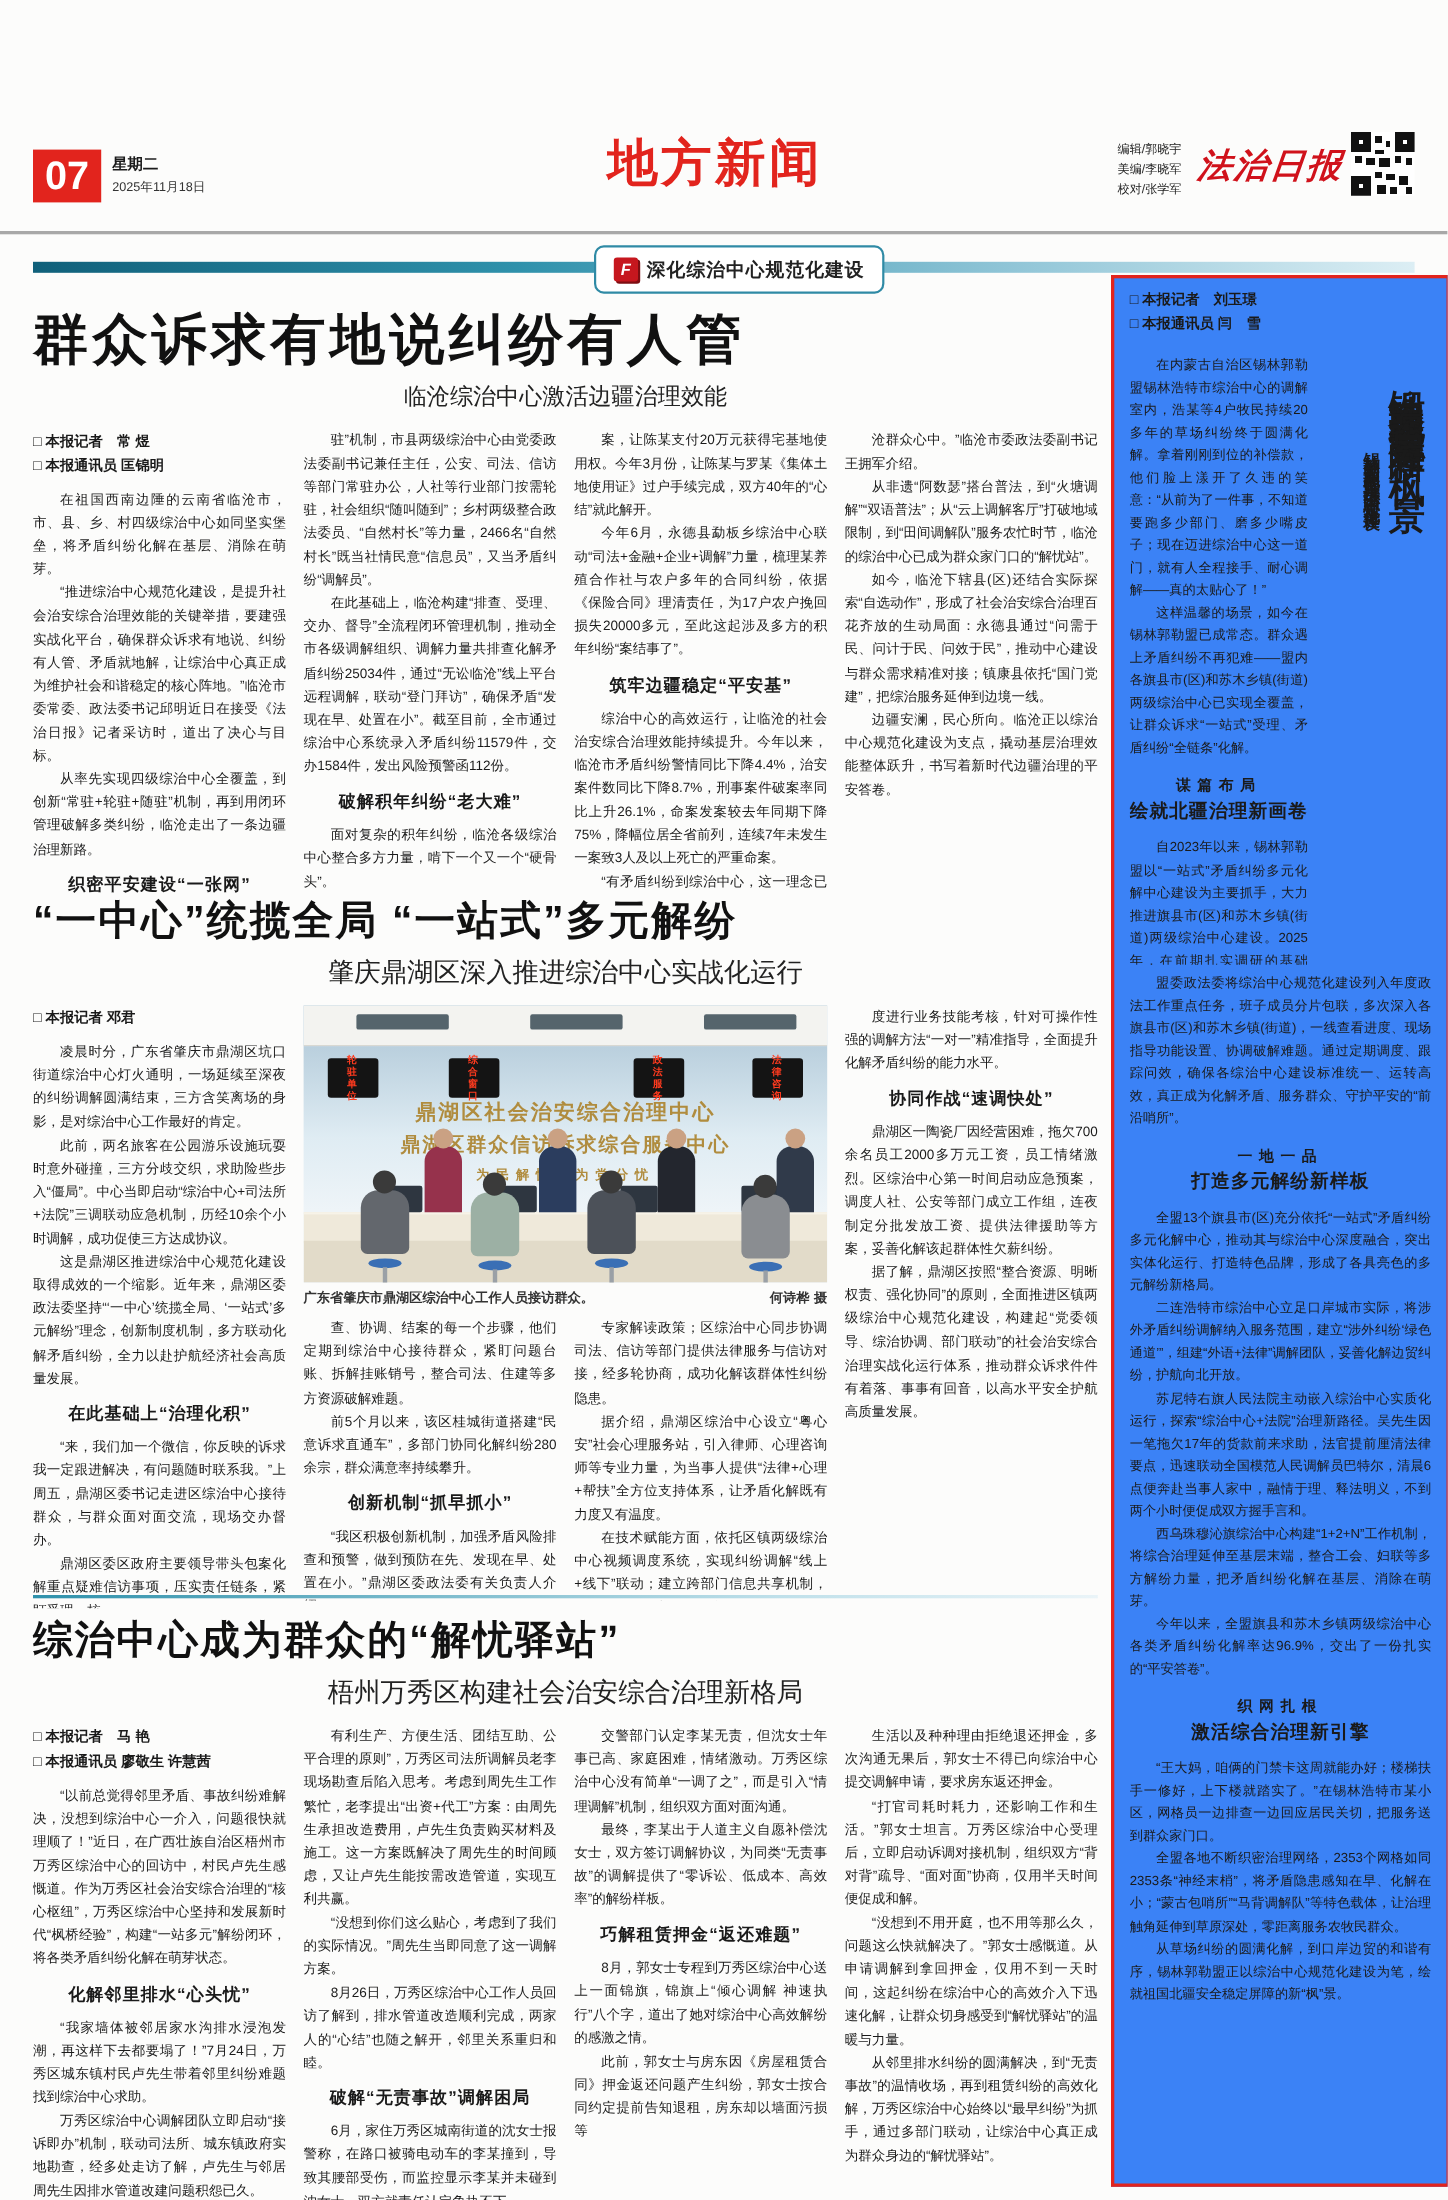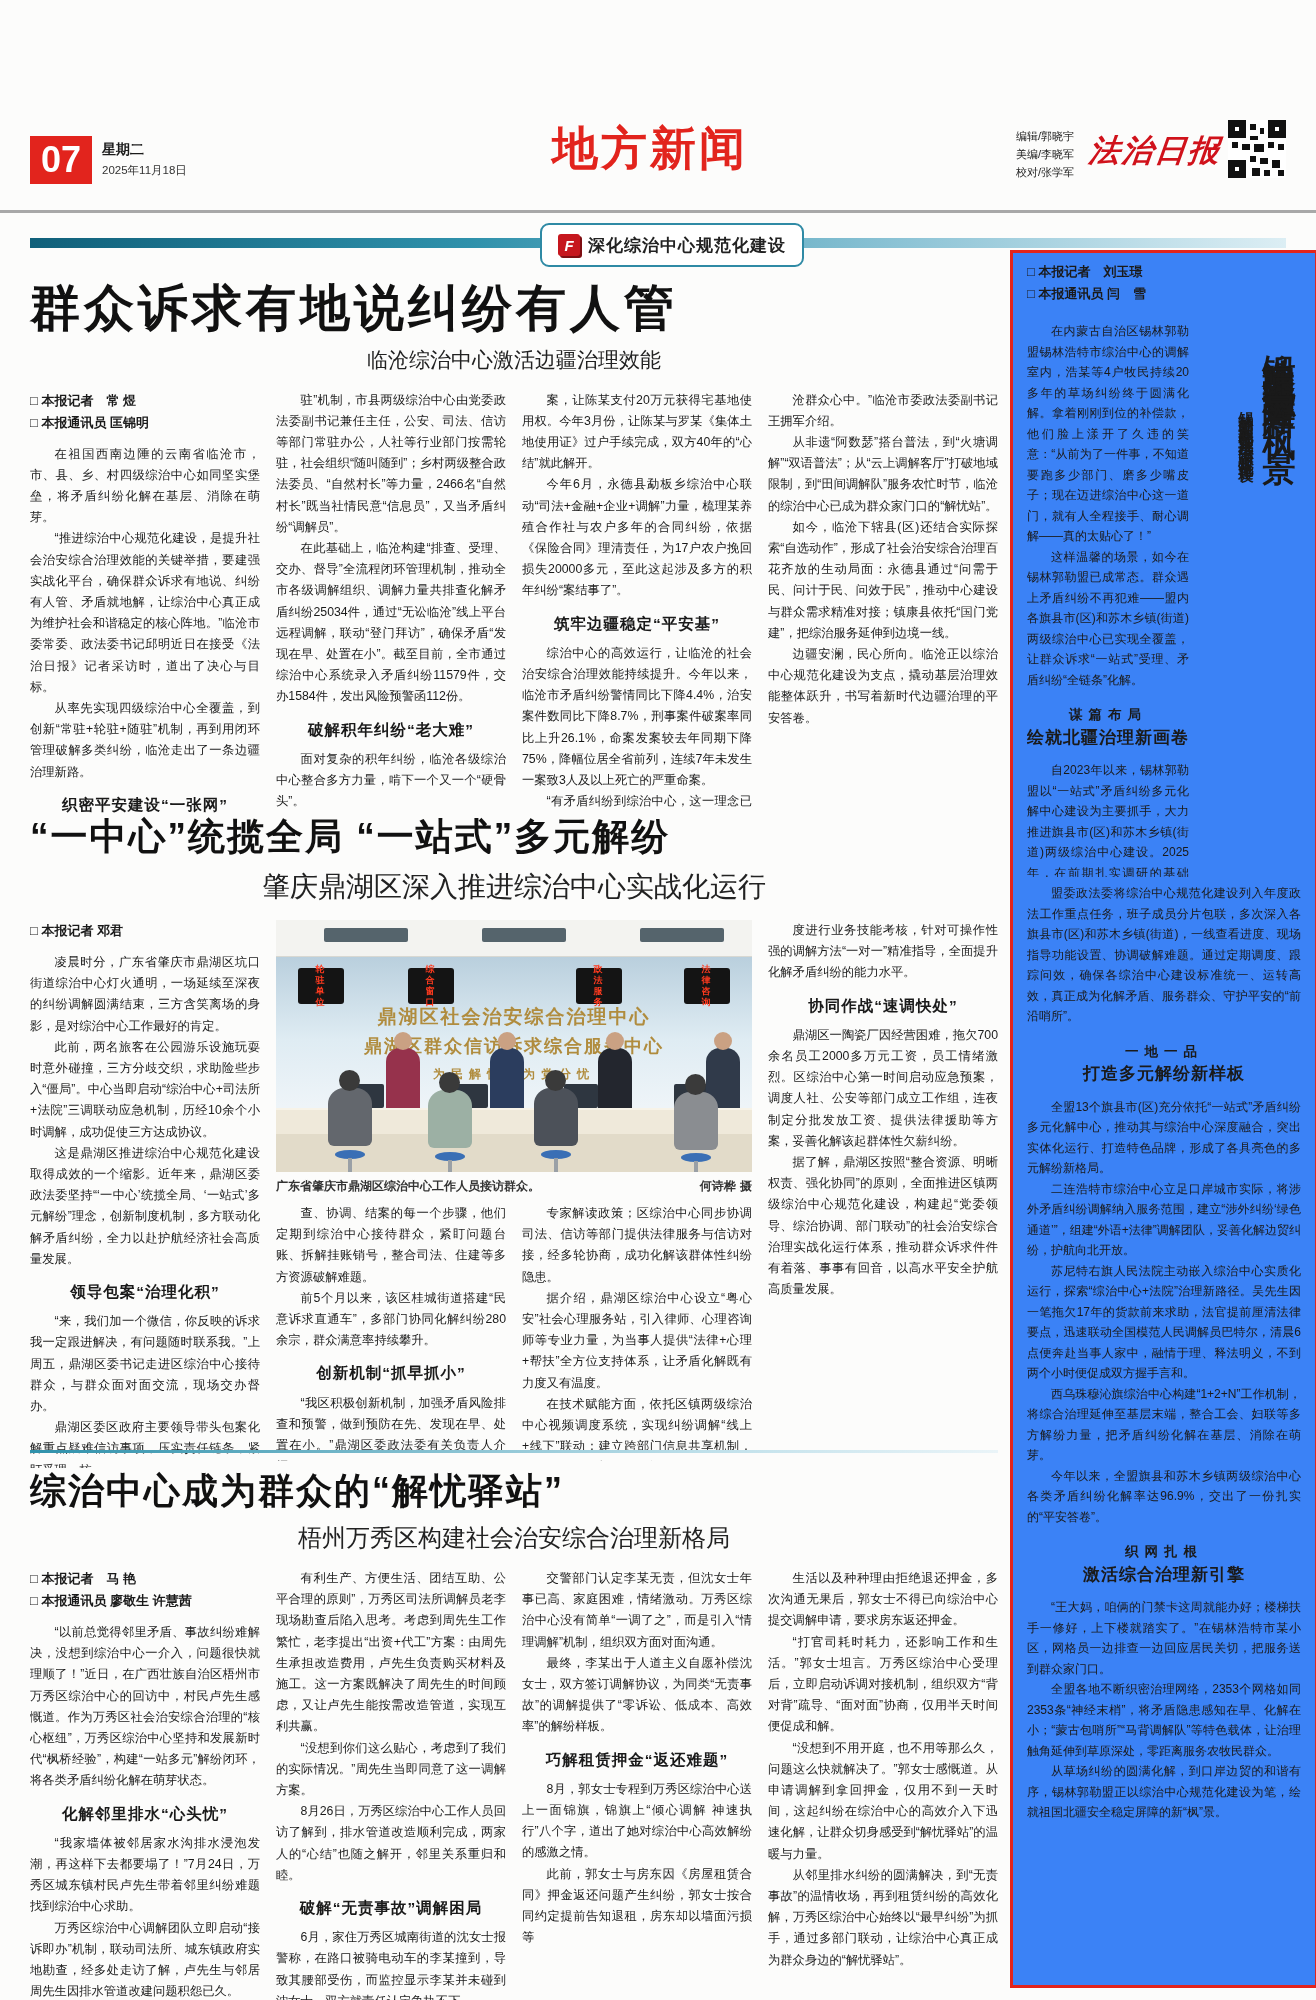--- a/index.html
+++ b/index.html
@@ -43,21 +43,21 @@
   .byline-gap{height:10px;}
   .col-subhead{font-size:15.5px;font-weight:700;text-align:center;margin:11px 0 9px;letter-spacing:1px;text-indent:0;}
   
   #article1{top:280px;height:528px;}
   #article1 .headline{font-size:50px;letter-spacing:4px;line-height:1.15;}
   #article1 .subtitle{margin-top:8px;}
   #article1 .cols{margin-top:16px;height:424px;}
   
   #article2{top:812px;height:636px;}
   #article2 .headline{font-size:37px;letter-spacing:2px;}
-  #article2 .subtitle{font-size:28px;margin-top:6px;}
+  #article2 .subtitle{font-size:24px;margin-top:6px;}
   #article2 .a2row{display:flex;gap:16px;margin-top:14px;height:548px;}
   .a2mid{width:476px;flex:none;}
   .photo{position:relative;width:476px;height:252px;overflow:hidden;background:linear-gradient(180deg,#b9cfdd 36px,#dfecf3 120px,#eef4f8 186px);}
   .ceiling{position:absolute;left:0;top:0;width:476px;height:36px;background:#f3f3f0;border-bottom:1px solid #d8d8d2;}
   .vent{position:absolute;top:8px;height:14px;width:84px;background:#55646c;border-radius:2px;}
   .led{position:absolute;top:48px;width:46px;height:36px;background:#141414;border-radius:3px;
     color:#ff3b1f;font-size:9px;font-weight:700;line-height:11px;letter-spacing:2px;
     display:flex;align-items:center;justify-content:center;text-align:center;padding:2px;box-sizing:border-box;}
   .led span{display:block;width:2.4em;}
   .wall-line{position:absolute;width:476px;text-align:center;color:#b08c3e;font-weight:700;
@@ -192,21 +192,21 @@
 <div id="article2" class="article">
   <div class="headline">“一中心”统揽全局 “一站式”多元解纷</div>
   <div class="subtitle">肇庆鼎湖区深入推进综治中心实战化运行</div>
   <div class="a2row">
     <div class="col">
         <div class="byline-line">本报记者 邓君</div>
         <div class="byline-gap"></div>
         <p class="para">凌晨时分，广东省肇庆市鼎湖区坑口街道综治中心灯火通明，一场延续至深夜的纠纷调解圆满结束，三方含笑离场的身影，是对综治中心工作最好的肯定。</p>
         <p class="para">此前，两名旅客在公园游乐设施玩耍时意外碰撞，三方分歧交织，求助险些步入“僵局”。中心当即启动“综治中心+司法所+法院”三调联动应急机制，历经10余个小时调解，成功促使三方达成协议。</p>
         <p class="para">这是鼎湖区推进综治中心规范化建设取得成效的一个缩影。近年来，鼎湖区委政法委坚持“‘一中心’统揽全局、‘一站式’多元解纷”理念，创新制度机制，多方联动化解矛盾纠纷，全力以赴护航经济社会高质量发展。</p>
-        <div class="col-subhead">领导包案“治理化积”</div>
+        <div class="col-subhead">在此基础上“治理化积”</div>
         <p class="para">“来，我们加一个微信，你反映的诉求我一定跟进解决，有问题随时联系我。”上周五，鼎湖区委书记走进区综治中心接待群众，与群众面对面交流，现场交办督办。</p>
         <p class="para">鼎湖区委区政府主要领导带头包案化解重点疑难信访事项，压实责任链条，紧盯受理、核</p>
       </div>
     <div class="a2mid">
       <div class="photo">
         <div class="ceiling"></div>
         <div class="vent" style="left:48px"></div>
         <div class="vent" style="left:206px"></div>
         <div class="vent" style="left:364px"></div>
         <div></div>

